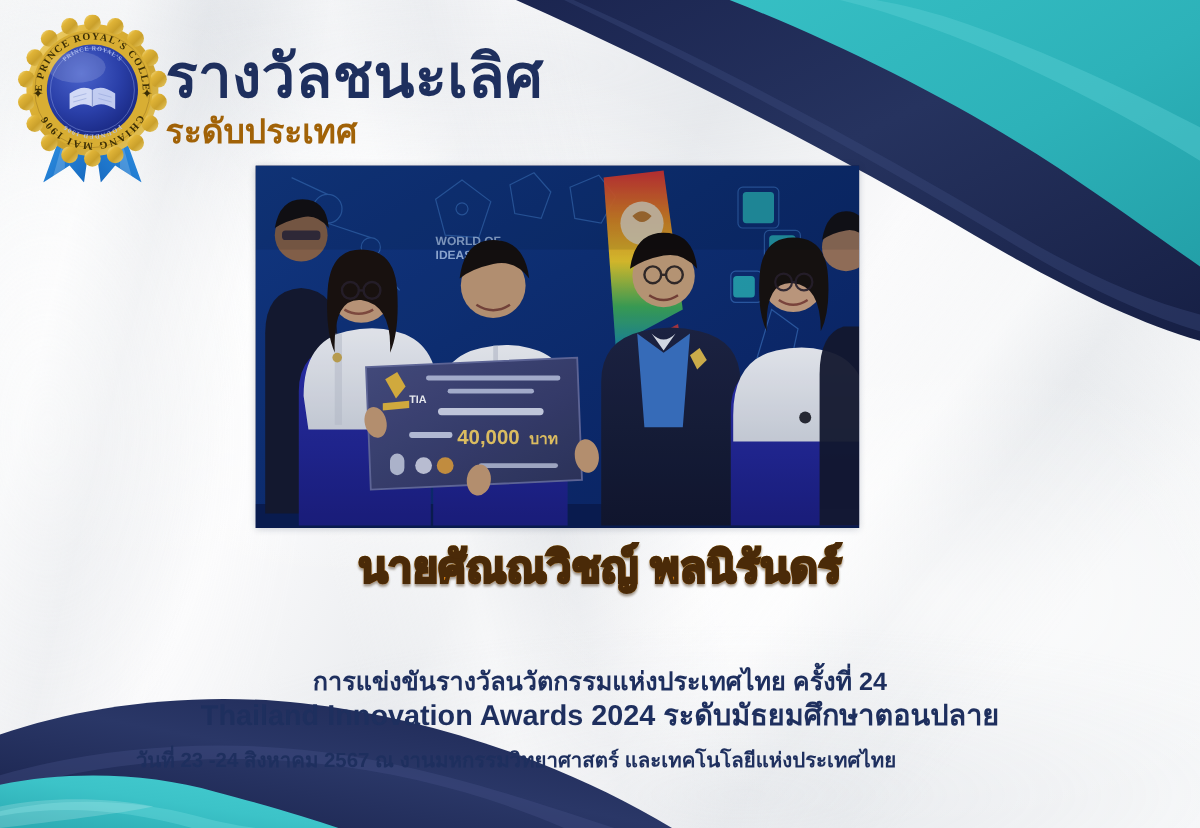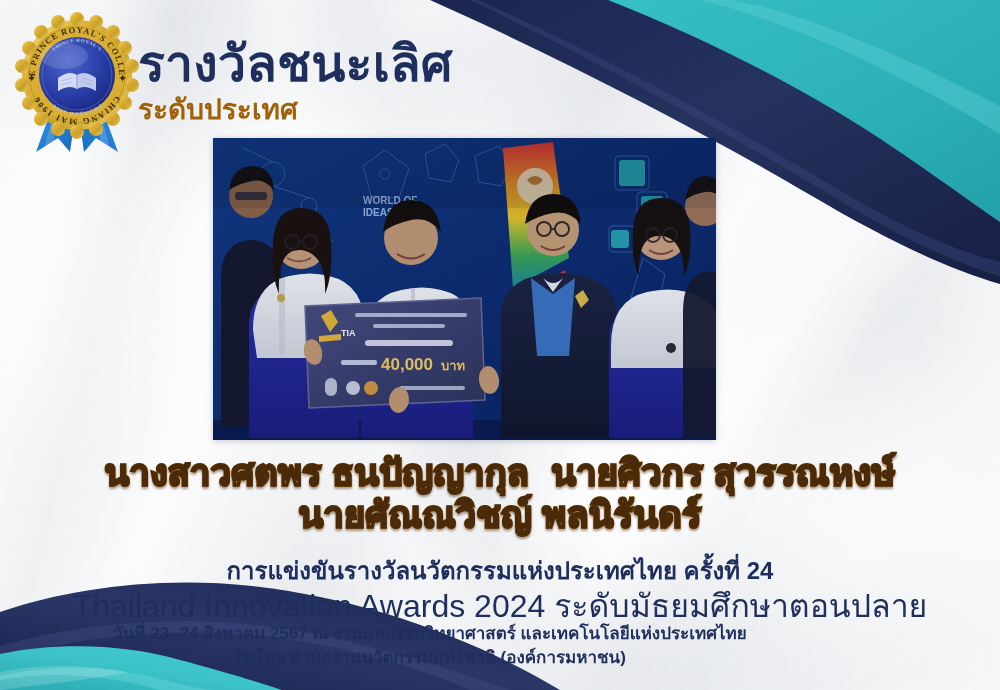--- a/index.html
+++ b/index.html
@@ -127,28 +127,28 @@
 
   
   .comp {
     position: absolute;
     left: 0; top: 556px;
     width: 1000px;
     text-align: center;
     color: #1e2f5e;
   }
   .comp-line-1 {
-    font-size: 24px;
+    font-size: 21px;
     font-weight: 700;
     line-height: 1.26;
     white-space: nowrap;
   }
   .comp-line-2 {
-    font-size: 32px;
-    font-weight: 400;
+    font-size: 24px;
+    font-weight: 700;
     line-height: 1.26;
     white-space: nowrap;
   }
 
   .venue {
     position: absolute;
     left: 0; top: 622px;
     width: 860px;
     text-align: center;
     color: #1e2f5e;
@@ -473,27 +473,25 @@
         <ellipse cx="186" cy="262" rx="10" ry="13" transform="rotate(8 186 262)"></ellipse>
         <ellipse cx="276" cy="242" rx="10" ry="14" transform="rotate(-8 276 242)"></ellipse>
       </g>
 
       <rect width="503" height="302" fill="#0b1c4d" opacity="0.10"></rect>
       <rect width="503" height="70" fill="#000814" opacity="0.10"></rect>
     </svg>
   </div>
 
   <div class="names">
-    <div class="name-line"><span>นางสาวศตพร  ธนปัญญากุล</span><span class="gap"></span><span>นายศิวกร  สุวรรณหงษ์</span></div>
     <div class="name-line">นายศัณณวิชญ์   พลนิรันดร์</div>
   </div>
 
   <div class="comp">
     <div class="comp-line-1">การแข่งขันรางวัลนวัตกรรมแห่งประเทศไทย ครั้งที่ 24</div>
     <div class="comp-line-2">Thailand Innovation Awards 2024 ระดับมัธยมศึกษาตอนปลาย</div>
   </div>
 
   <div class="venue">
     <div class="venue-line">วันที่ 23 -24 สิงหาคม 2567  ณ งานมหกรรมวิทยาศาสตร์ และเทคโนโลยีแห่งประเทศไทย</div>
-    <div class="venue-line">จัดโดย สำนักงานนวัตกรรมแห่งชาติ (องค์การมหาชน)</div>
   </div>
 
 </div>
 
 </body></html>

